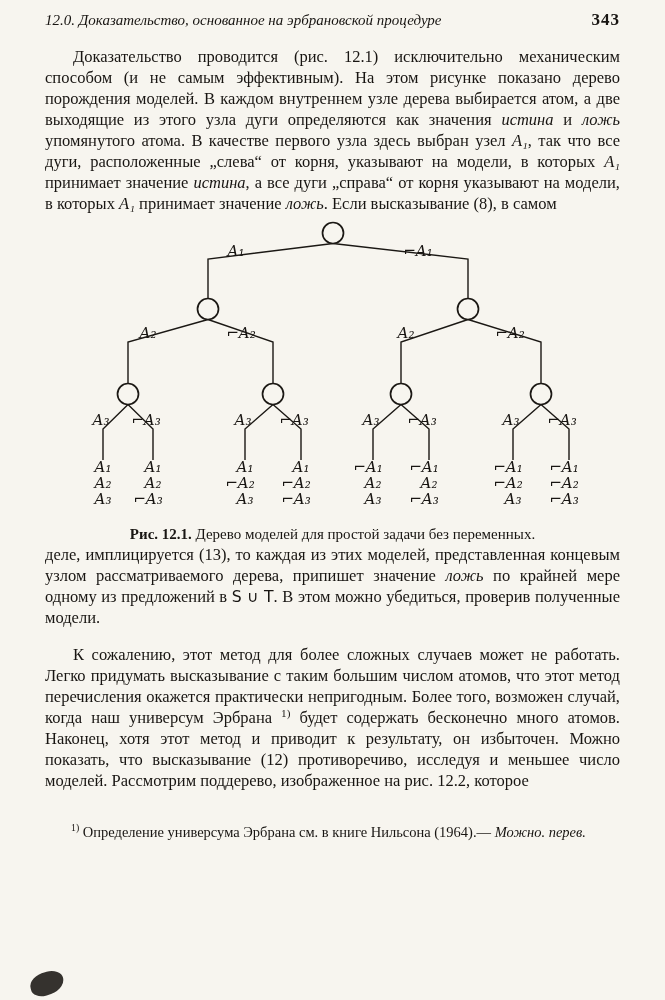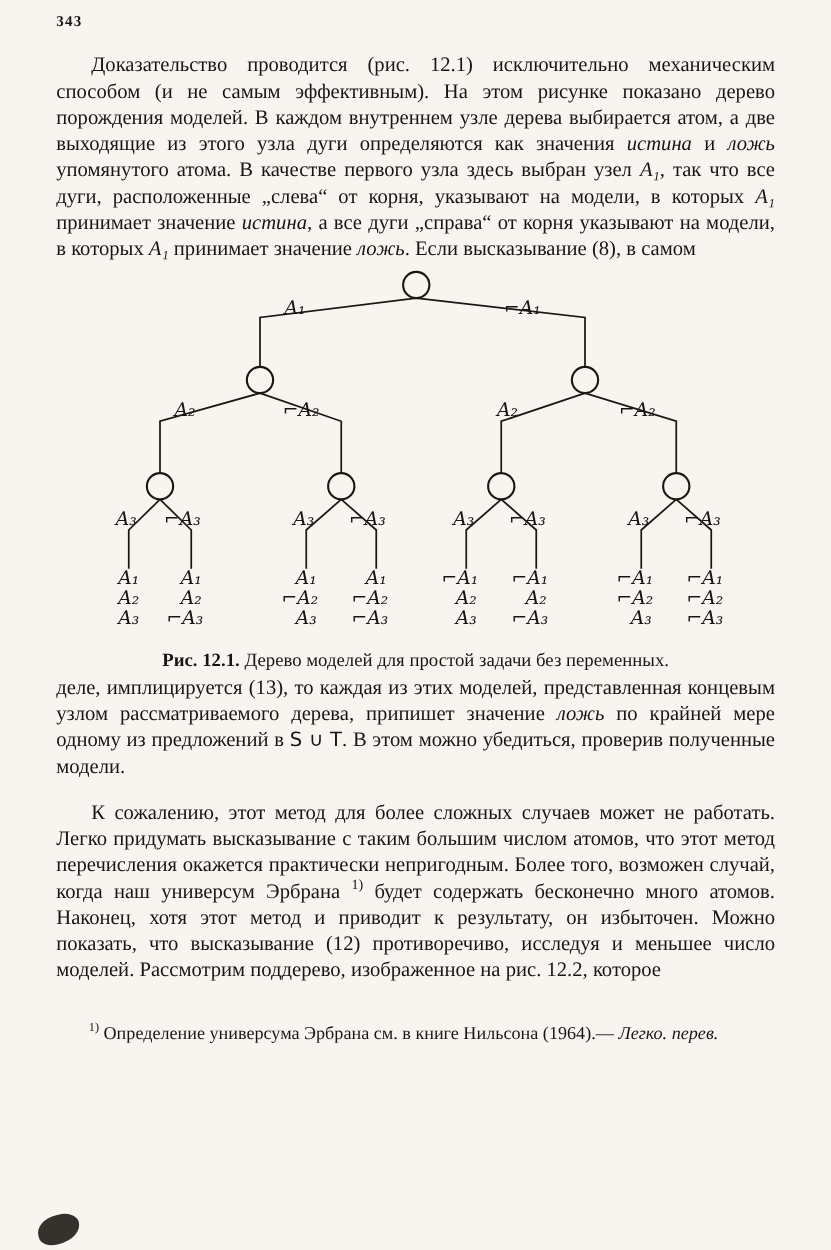--- a/index.html
+++ b/index.html
@@ -8,21 +8,21 @@
     width:665px;height:1000px;
     background:#f7f5ef;
     color:#181512;
     font-family:"Liberation Serif","DejaVu Serif","DejaVu Sans",serif;
     box-sizing:border-box;
     padding:10px 45px 0 45px;
     overflow:hidden;
   }
   .header{display:flex;justify-content:space-between;align-items:baseline;margin-bottom:13px;}
   .header .section{font-style:italic;font-size:15px;}
-  .header .pagenum{font-weight:bold;font-size:12px;letter-spacing:1px;}
+  .header .pagenum{font-weight:bold;font-size:17px;letter-spacing:1px;}
   .body p{margin:0;font-size:16.5px;line-height:21px;text-align:justify;}
   .body p.indent{text-indent:28px;margin-top:16px;}
   .run-i{font-style:italic;}
   .run-b{font-weight:bold;}
   .run-sb{font-weight:normal;font-family:"DejaVu Sans","Liberation Sans",sans-serif;font-size:.95em;}
   sup{font-size:.68em;line-height:0;}
   .figure{margin:6px 0 0 28px;width:540px;}
   .figure svg{display:block;}
   .tree-edge{fill:none;stroke:#1b1814;stroke-width:1.4;}
   .tree-node{fill:#f7f5ef;stroke:#1b1814;stroke-width:1.7;}
@@ -34,20 +34,21 @@
     background:#24211d;border-radius:55% 45% 60% 40%;
     transform:rotate(-14deg);opacity:.92;
   }
 </style>
 </head>
 <body>
 
 <div class="page">
 
   <div class="header">
+    <span class="section">12.0. Доказательство, основанное на эрбрановской процедуре</span>
     <span class="pagenum">343</span>
   </div>
 
   <div class="body">
     <p class="indent"><span>Доказательство проводится (рис. 12.1) исключительно механическим способом (и не самым эффективным). На этом рисунке показано дерево порождения моделей. В каждом внутреннем узле дерева выбирается атом, а две выходящие из этого узла дуги определяются как значения </span><span class="run-i">истина</span><span> и </span><span class="run-i">ложь</span><span> упомянутого атома. В качестве первого узла здесь выбран узел </span><span class="run-i">A₁</span><span>, так что все дуги, расположенные „слева“ от корня, указывают на модели, в которых </span><span class="run-i">A₁</span><span> принимает значение </span><span class="run-i">истина</span><span>, а все дуги „справа“ от корня указывают на модели, в которых </span><span class="run-i">A₁</span><span> принимает значение </span><span class="run-i">ложь</span><span>. Если высказывание (8), в самом</span></p>
   </div>
 
   <div class="figure">
     <svg width="540" height="296" viewBox="0 0 540 296">
       <g>
@@ -120,17 +121,17 @@
     </svg>
   </div>
 
   <div class="caption"><span class="run-b">Рис. 12.1. </span><span>Дерево моделей для простой задачи без переменных.</span></div>
 
   <div class="body">
     <p><span>деле, имплицируется (13), то каждая из этих моделей, представленная концевым узлом рассматриваемого дерева, припишет значение </span><span class="run-i">ложь</span><span> по крайней мере одному из предложений в </span><span class="run-sb">S ∪ T</span><span>. В этом можно убедиться, проверив полученные модели.</span></p>
     <p class="indent"><span>К сожалению, этот метод для более сложных случаев может не работать. Легко придумать высказывание с таким большим числом атомов, что этот метод перечисления окажется практически непригодным. Более того, возможен случай, когда наш универсум Эрбрана </span><sup>1)</sup><span> будет содержать бесконечно много атомов. Наконец, хотя этот метод и приводит к результату, он избыточен. Можно показать, что высказывание (12) противоречиво, исследуя и меньшее число моделей. Рассмотрим поддерево, изображенное на рис. 12.2, которое</span></p>
   </div>
 
-  <div class="footnote"><sup>1)</sup><span> Определение универсума Эрбрана см. в книге Нильсона (1964).— </span><span class="run-i">Легко. перев.</span></div>
+  <div class="footnote"><sup>1)</sup><span> Определение универсума Эрбрана см. в книге Нильсона (1964).— </span><span class="run-i">Можно. перев.</span></div>
 
   <div class="smudge"></div>
 
 </div>
 
 </body></html>

